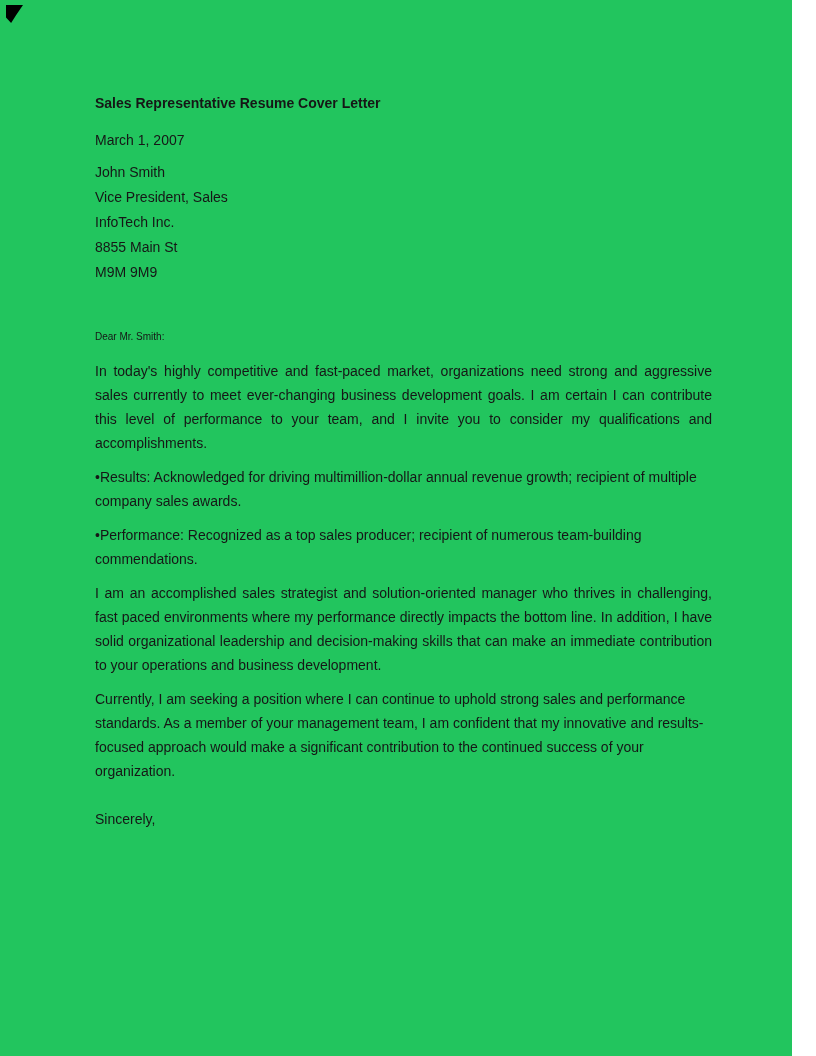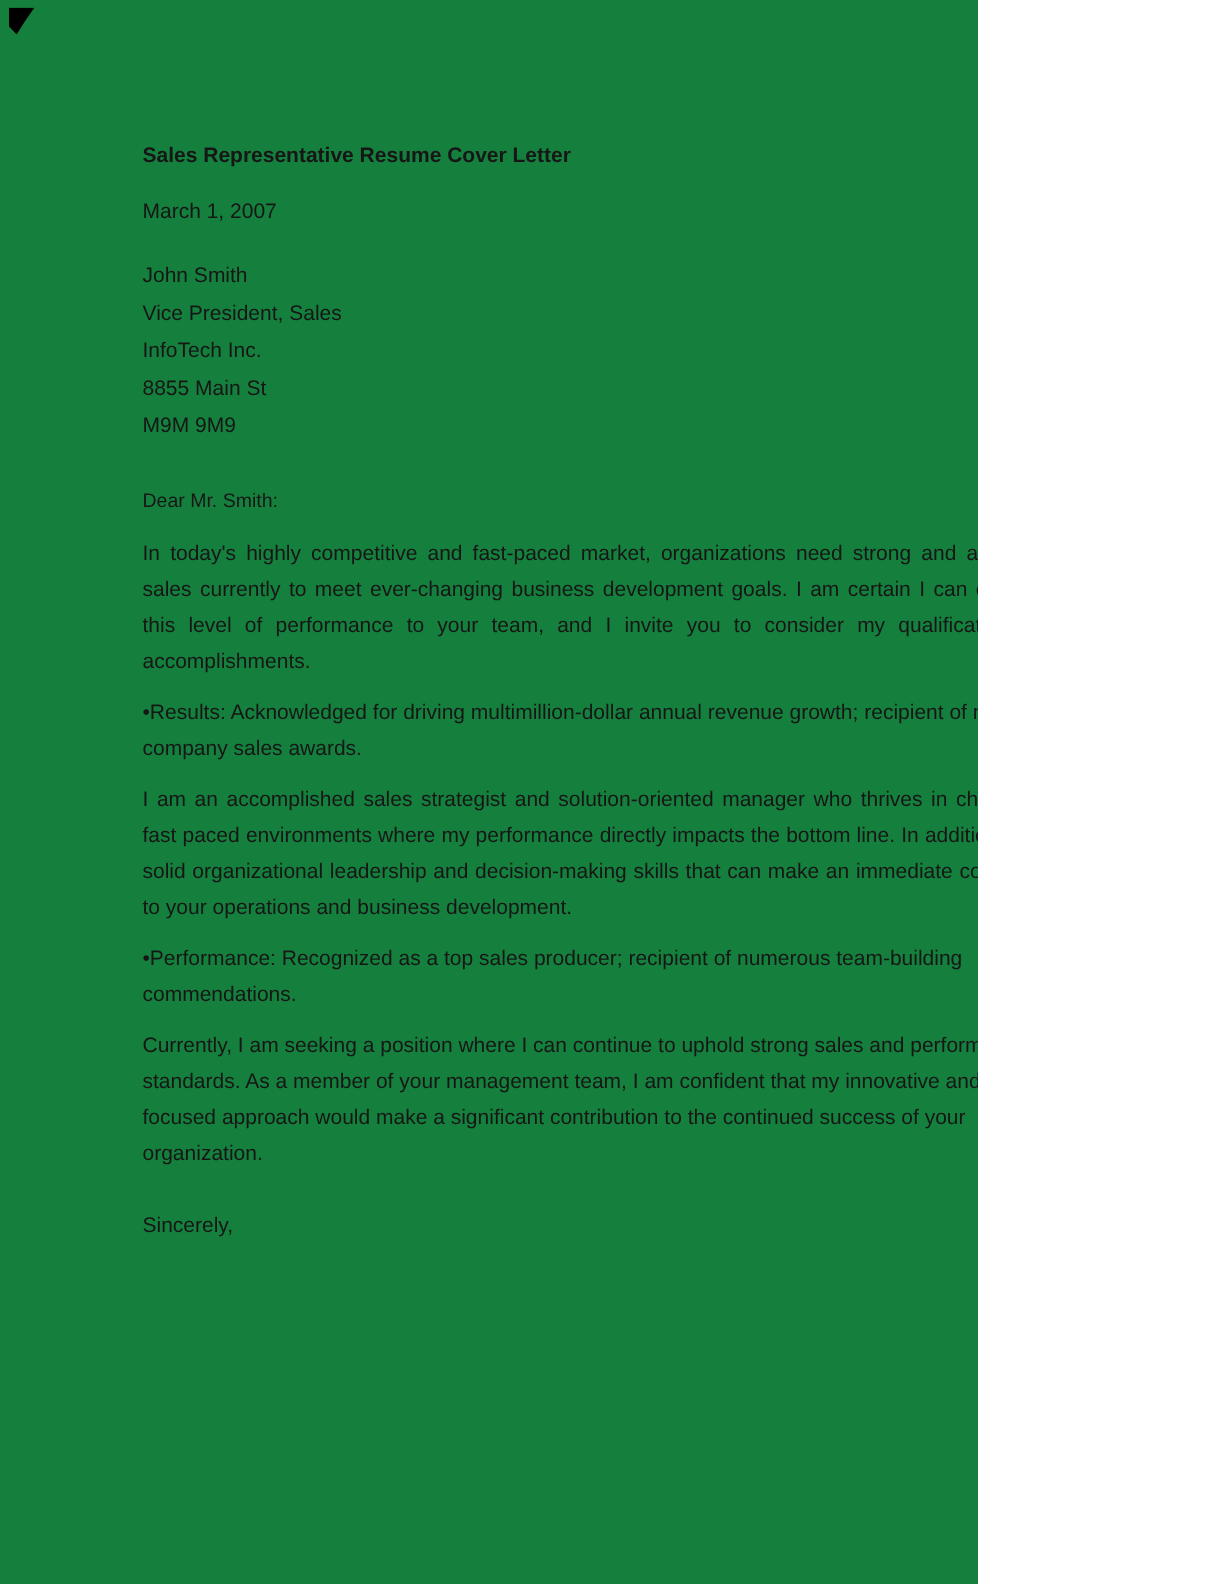--- a/index.html
+++ b/index.html
@@ -2,23 +2,23 @@
 <html><head>
 <meta charset="utf-8">
 <style>
   html, body {
     margin: 0;
     padding: 0;
     background: #ffffff;
   }
   .page {
     position: relative;
-    width: 652px;
+    width: 792px;
     height: 1056px;
-    background: #15803d;
+    background: #22c55e;
     font-family: "Liberation Sans", sans-serif;
     color: #161616;
     overflow: hidden;
   }
   .corner-mark {
     position: absolute;
     left: 6px;
     top: 5px;
     width: 17px;
     height: 18px;
@@ -36,26 +36,26 @@
     font-weight: 700;
     line-height: 19px;
     margin: 0 0 15px 0;
   }
   .line {
     font-size: 14px;
     line-height: 25px;
     margin: 0;
   }
   .date {
-    margin-bottom: 18px;
+    margin-bottom: 7px;
   }
   .salutation {
-    font-size: 13px;
+    font-size: 10px;
     line-height: 24px;
-    margin: 26px 0 10px 0;
+    margin: 40px 0 10px 0;
   }
   p.para {
     font-size: 14px;
     line-height: 24px;
     margin: 0 0 10px 0;
   }
   p.justify {
     text-align: justify;
   }
   p.gap-top {
@@ -86,23 +86,23 @@
       <div class="line">M9M 9M9</div>
     </div>
 
     <p class="salutation">Dear Mr. Smith:</p>
 
     <p class="para justify">In today's highly competitive and fast-paced market, organizations need strong and aggressive sales currently to meet ever-changing business development goals.  I am certain I can contribute this level of performance to your team, and I invite you to consider my qualifications and accomplishments.</p>
 
 
     <p class="para">•Results: Acknowledged for driving multimillion-dollar annual revenue growth;  recipient of multiple company sales awards.</p>
 
+    <p class="para">•Performance:  Recognized as a top sales producer;  recipient of numerous team-building commendations.</p>
+
     <p class="para justify">I am an accomplished sales strategist and solution-oriented manager who thrives in challenging, fast paced environments where my performance directly impacts the bottom line.  In addition, I have solid organizational leadership and decision-making skills that can make an immediate contribution to your operations and business development.</p>
-
-    <p class="para">•Performance:  Recognized as a top sales producer;  recipient of numerous team-building commendations.</p>
 
     <p class="para">Currently, I am seeking a position where I can continue to uphold strong sales and performance standards.  As a member of your management team, I am confident that my innovative and results-focused approach would make a significant contribution to the continued success of your organization.</p>
 
 
     <p class="closing">Sincerely,</p>
 
   </div>
 </div>
 
 </body></html>

